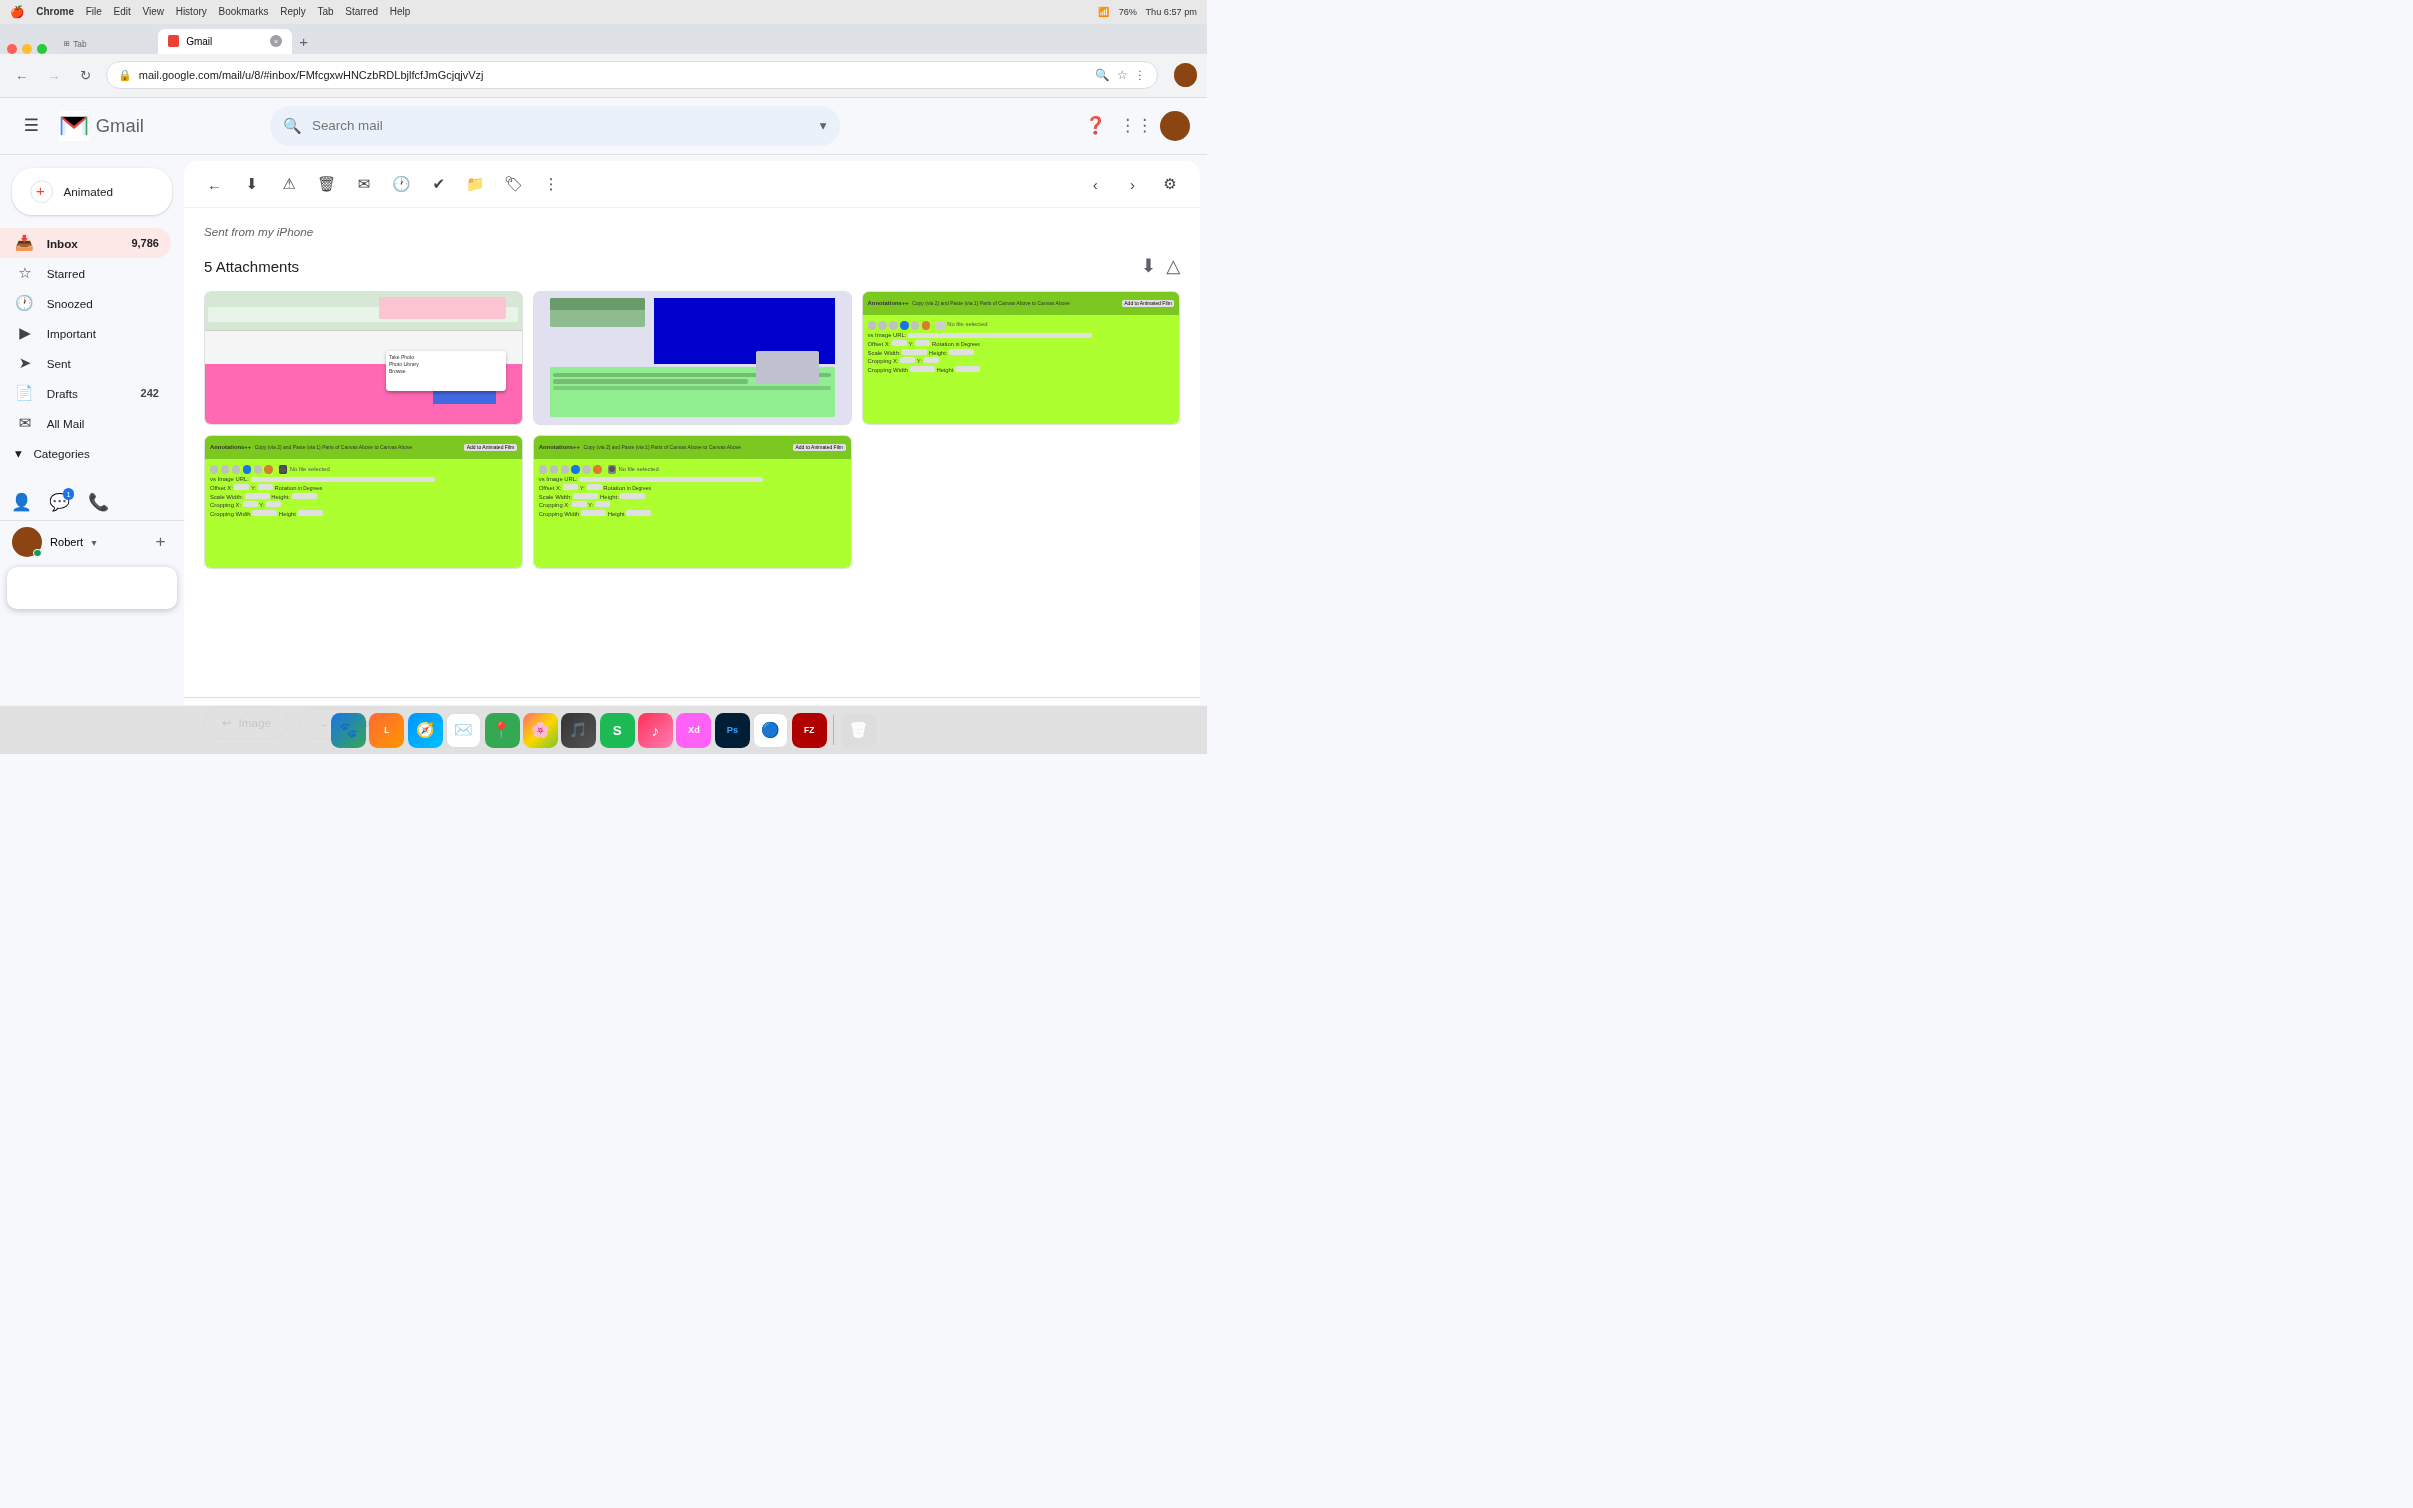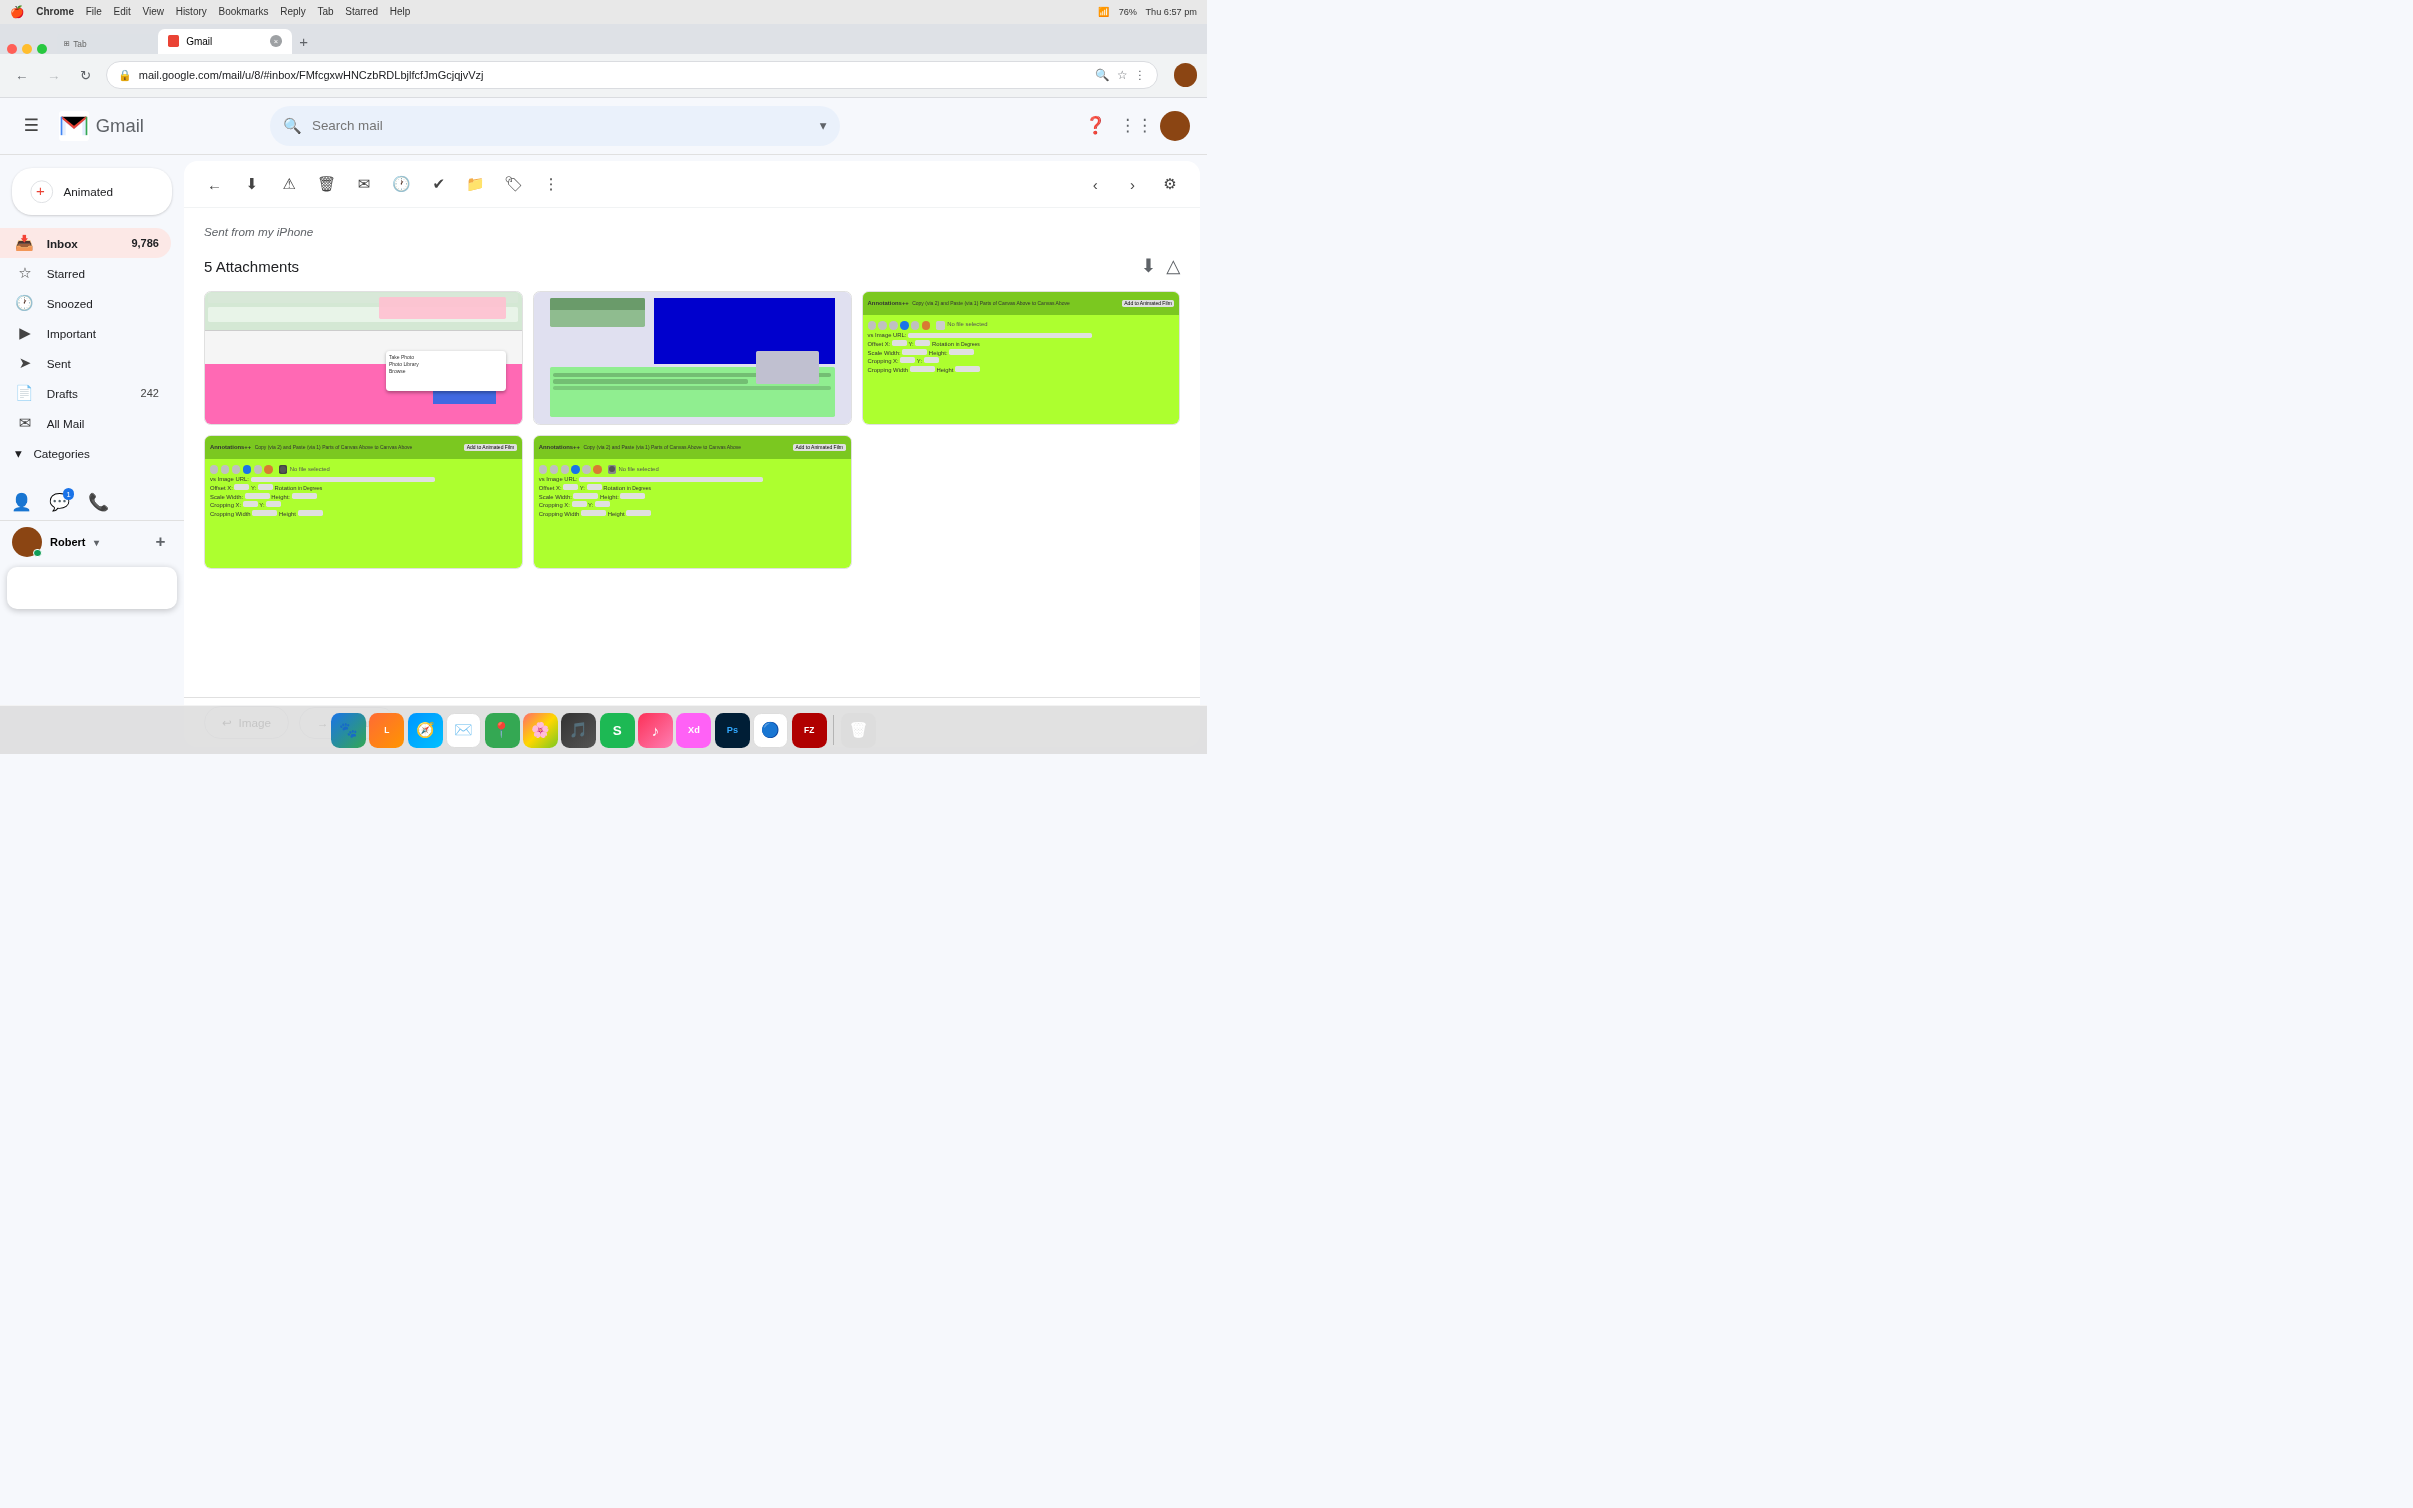--- a/index.html
+++ b/index.html
@@ -152,21 +152,21 @@
       cursor: pointer;
       border-radius: 0 17px 17px 0;
       font-size: 11.7px;
       color: #202124;
       margin-right: 13.4px;
     }
     .nav-item.active { background: #fce8e6; font-weight: 700; color: #202124; }
     .nav-item-icon { font-size: 15px; color: #444; width: 20px; text-align: center; }
     .nav-item.active .nav-item-icon { color: #d93025; }
     .nav-item-label { flex: 1; }
-    .nav-item-count { font-size: 11px; color: #444; font-weight: 400; }
+    .nav-item-count { font-size: 11px; color: #444; font-weight: 700; }
     .nav-item.active .nav-item-count { color: #202124; font-weight: 700; }
 
     .categories-header {
       display: flex;
       align-items: center;
       padding: 3.4px 11.7px 3.4px 15px;
       font-size: 11.7px;
       color: #202124;
       cursor: pointer;
       gap: 11.7px;
@@ -499,21 +499,21 @@
         </div>
         <div style="position:relative;">
           <span style="font-size:17px; color:#444;">💬</span>
           <span class="chat-badge">1</span>
         </div>
         <div>
           <span style="font-size:17px; color:#444;">📞</span>
         </div>
       </div>
 
-      <div style="padding:6.7px 11.7px; border-top:0.8px solid #e0e0e0;font-weight:bold;">
+      <div style="padding:6.7px 11.7px; border-top:0.8px solid #e0e0e0;">
         <div class="user-account">
           <div class="user-avatar">
             <div class="user-online"></div>
           </div>
           <span style="font-size:11px;">Robert</span>
           <span style="font-size:10px; color:#5f6368;">▾</span>
           <span class="add-account">+</span>
         </div>
       </div>
 

